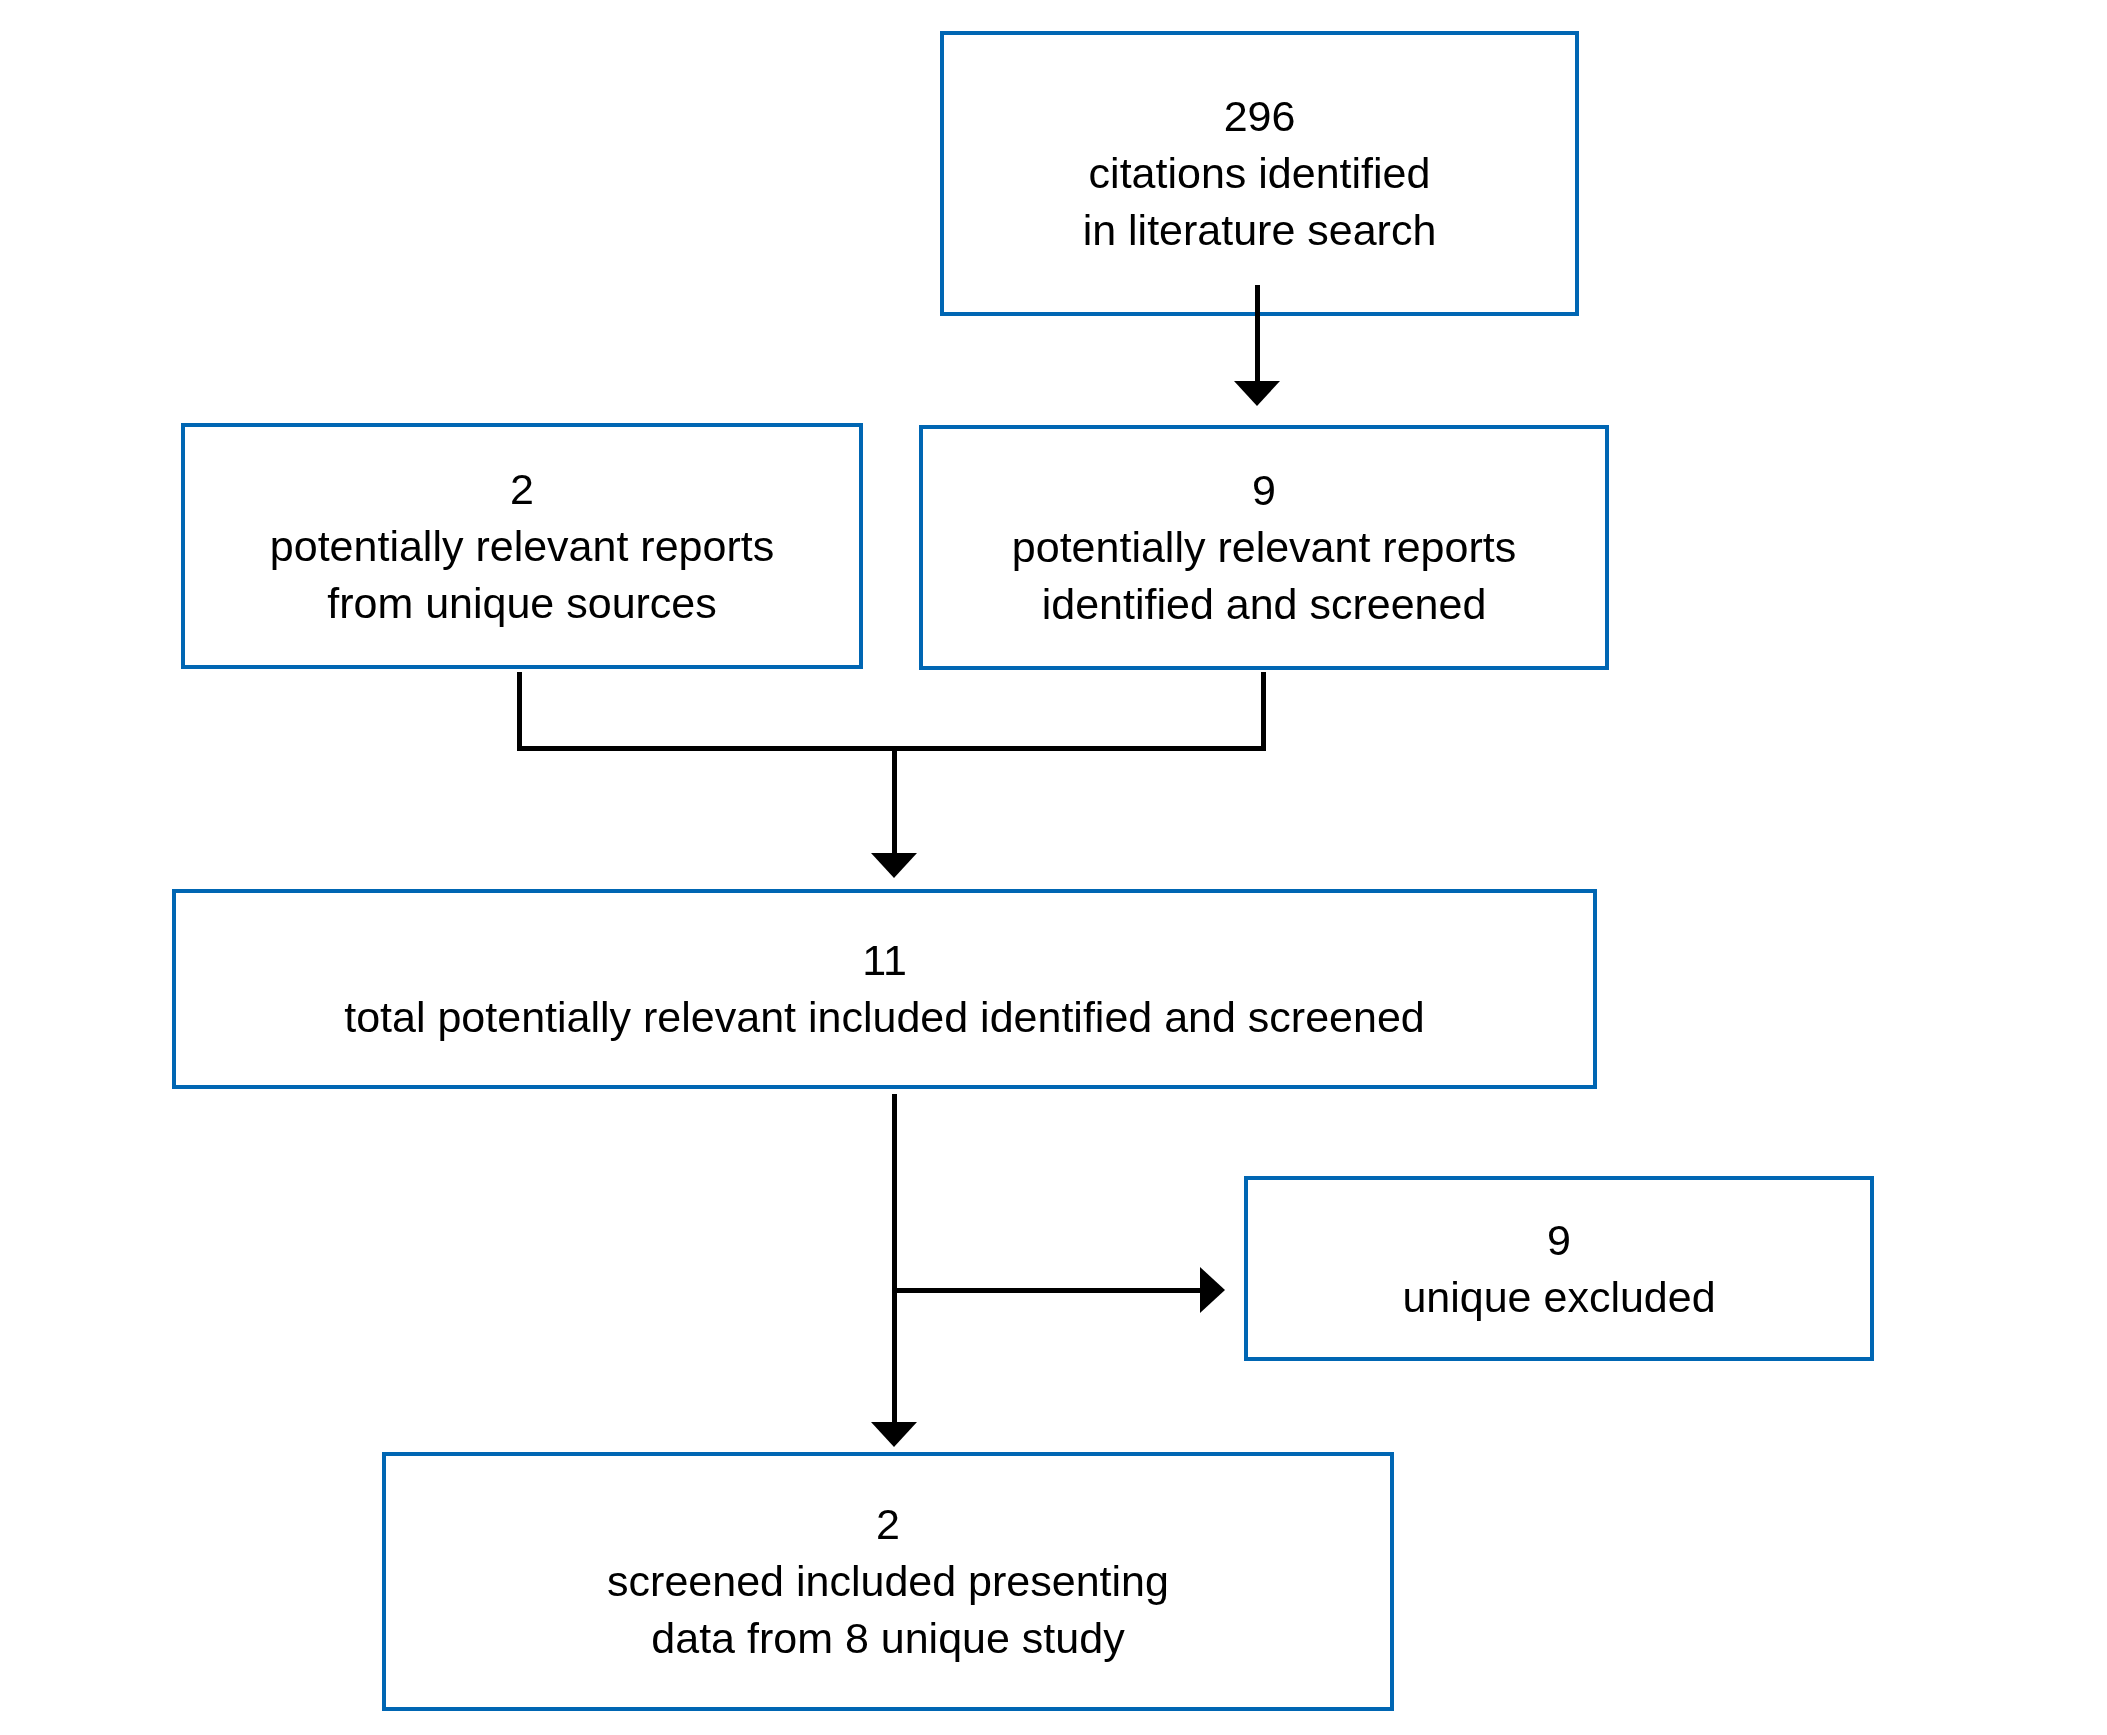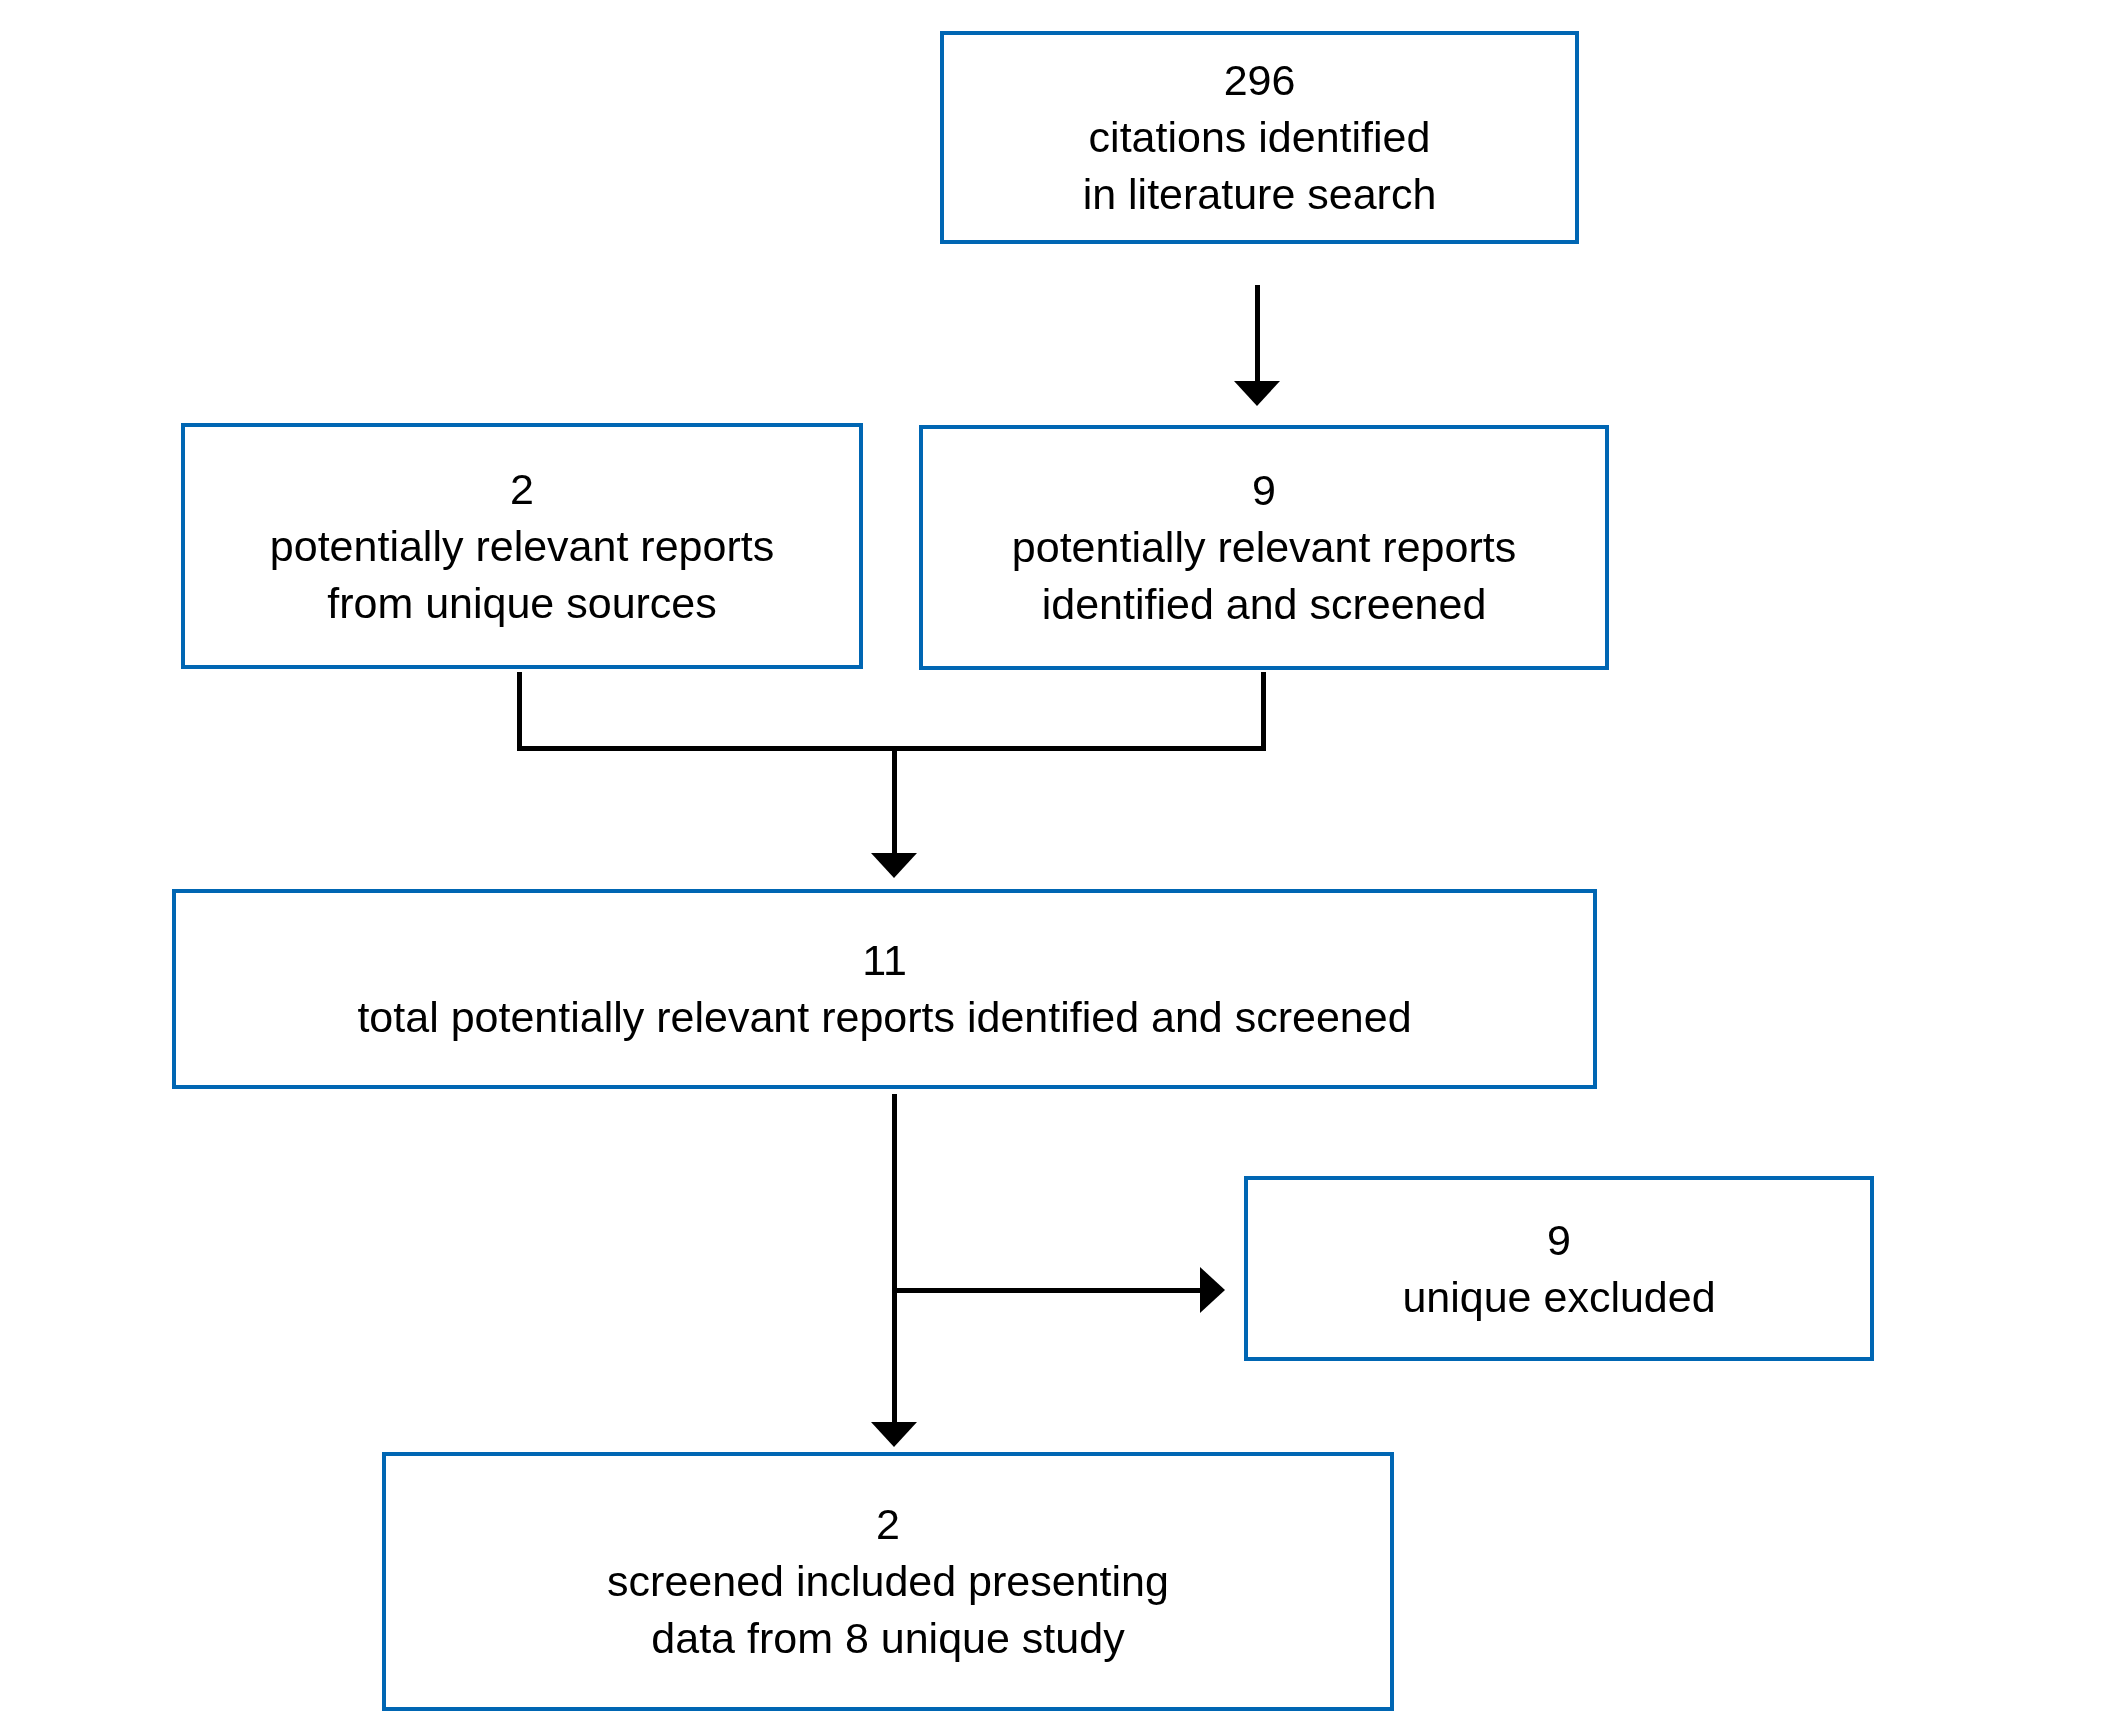--- a/index.html
+++ b/index.html
@@ -59,21 +59,21 @@
     border-top: 23px solid transparent;
     border-bottom: 23px solid transparent;
     border-left: 25px solid var(--line-color);
   }
 </style>
 </head>
 <body>
 
 <div class="canvas">
 
-  <div class="box" style="left:940px; top:31px; width:639px; height:213px;">
+  <div class="box" style="left:940px; top:31px; width:639px; height:285px;">
     <div class="box-text">
       <div>296</div>
       <div>citations identified</div>
       <div>in literature search</div>
     </div>
   </div>
 
   <div class="vline" style="left:1255px; top:285px; height:98px;"></div>
   <div class="arrow-down" style="left:1234px; top:381px;"></div>
 
@@ -95,21 +95,21 @@
 
   <div class="vline" style="left:517px; top:672px; height:79px;"></div>
   <div class="vline" style="left:1261px; top:672px; height:79px;"></div>
   <div class="hline" style="left:517px; top:746px; width:749px;"></div>
   <div class="vline" style="left:892px; top:751px; height:105px;"></div>
   <div class="arrow-down" style="left:871px; top:853px;"></div>
 
   <div class="box" style="left:172px; top:889px; width:1425px; height:200px;">
     <div class="box-text">
       <div>11</div>
-      <div>total potentially relevant reports identified and screened</div>
+      <div>total potentially relevant included identified and screened</div>
     </div>
   </div>
 
   <div class="vline" style="left:892px; top:1094px; height:330px;"></div>
   <div class="hline" style="left:895px; top:1288px; width:305px;"></div>
   <div class="arrow-right" style="left:1200px; top:1267px;"></div>
   <div class="arrow-down" style="left:871px; top:1422px;"></div>
 
   <div class="box" style="left:1244px; top:1176px; width:630px; height:185px;">
     <div class="box-text">

